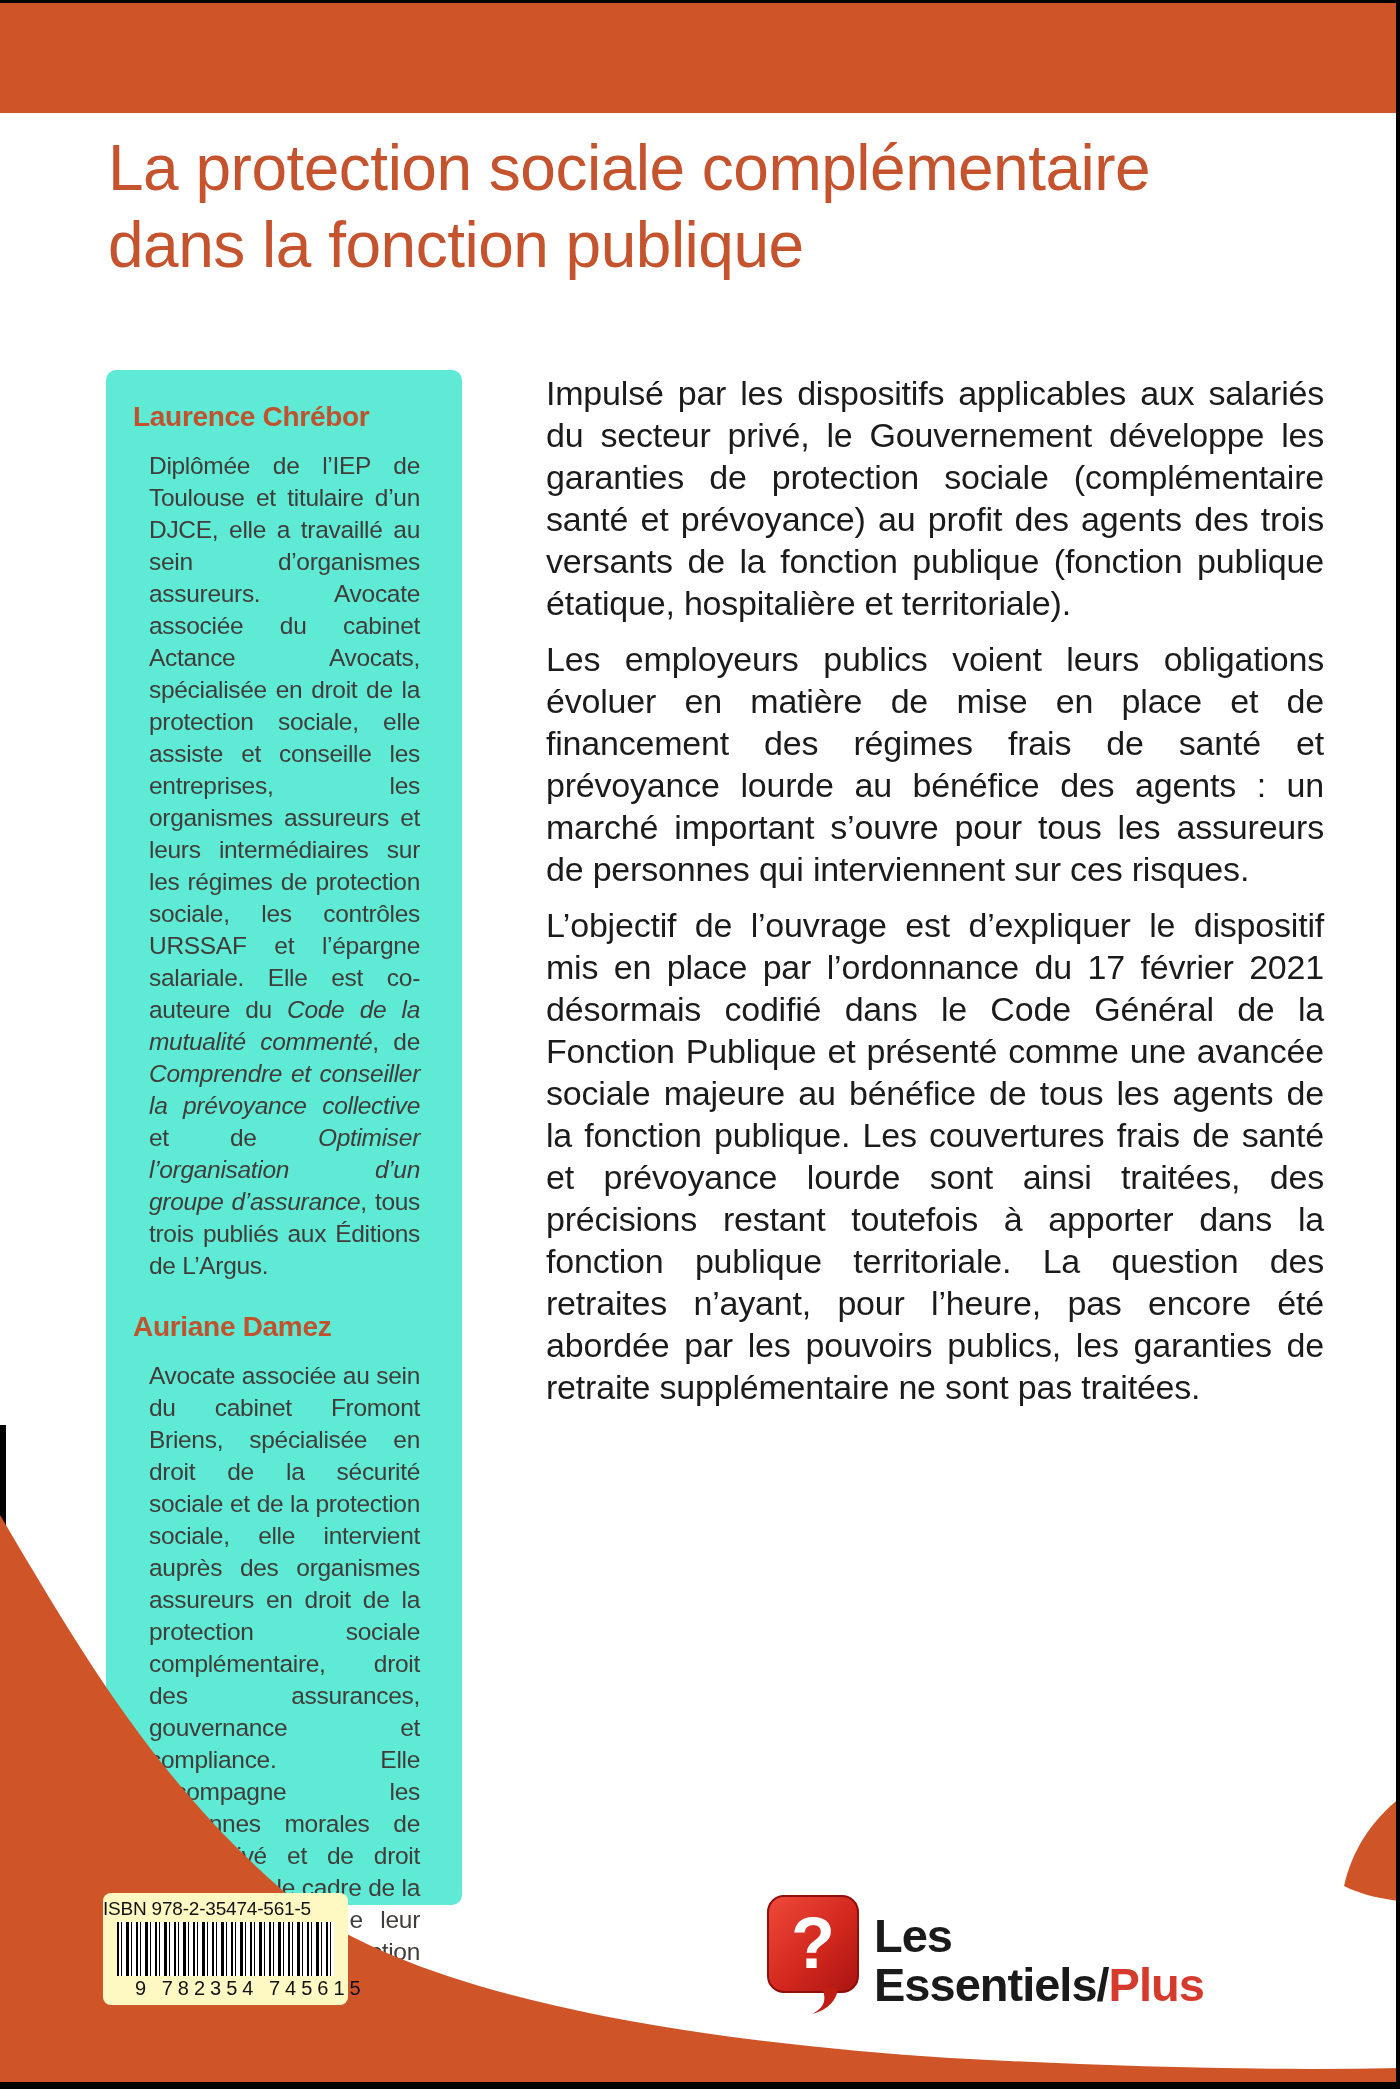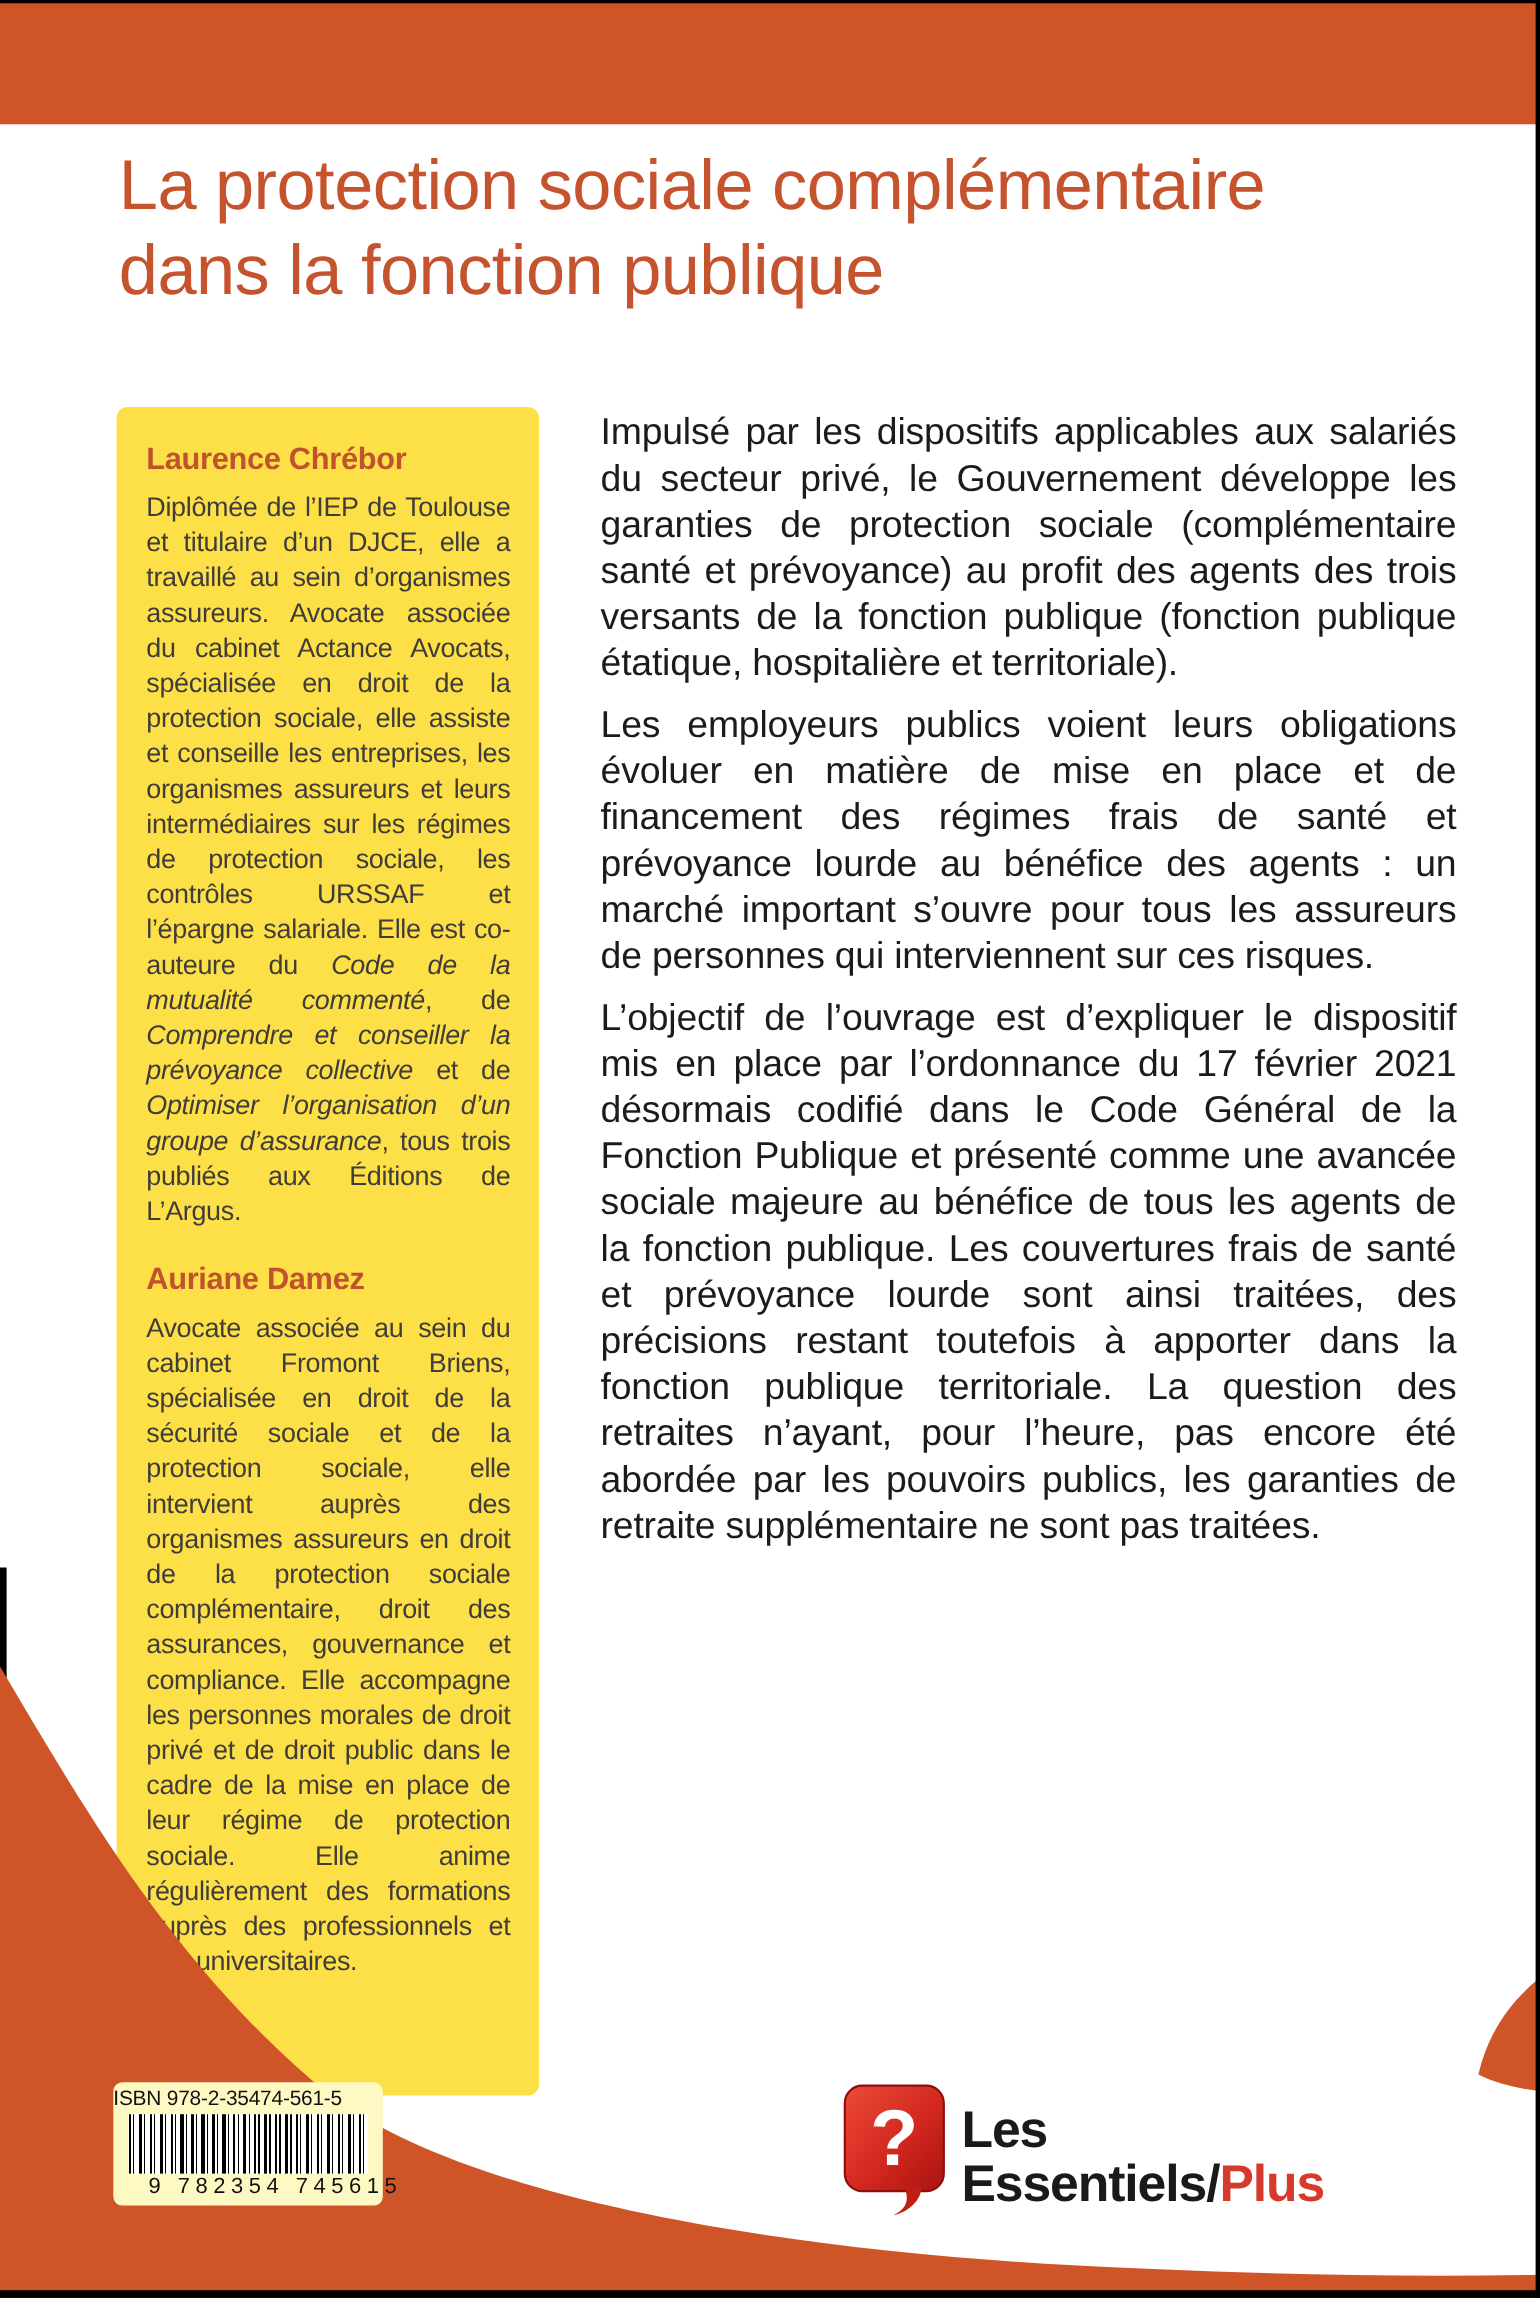--- a/index.html
+++ b/index.html
@@ -25,35 +25,35 @@
   .title{
     position:absolute;left:108px;top:130px;width:1240px;
     margin:0;font-weight:400;
     font-size:64px;line-height:77px;letter-spacing:-0.5px;
     color:#c5532d;
   }
   .title span{display:block;}
 
   
   .sidebar{
-    position:absolute;left:106px;top:370px;width:384px;height:1535px;
+    position:absolute;left:106px;top:370px;width:356px;height:1535px;
     box-sizing:border-box;
-    background:#fde047;
+    background:#5eead4;
     border-radius:10px;
     padding:30px 26px 30px 27px;
     z-index:1;
   }
   .sidebar h2{
     margin:0 0 12px 0;
     font-size:28px;line-height:34px;font-weight:700;
     color:#c0522e;letter-spacing:-0.3px;
   }
   .sidebar h2.second{margin-top:28px;}
   .sidebar p{
-    margin:0;
+    margin:16px;
     font-size:24.5px;line-height:32px;
     color:#403c39;
     text-align:justify;
     letter-spacing:-0.3px;
   }
 
   
   .maincol{
     position:absolute;left:546px;top:372px;width:778px;
     z-index:1;

